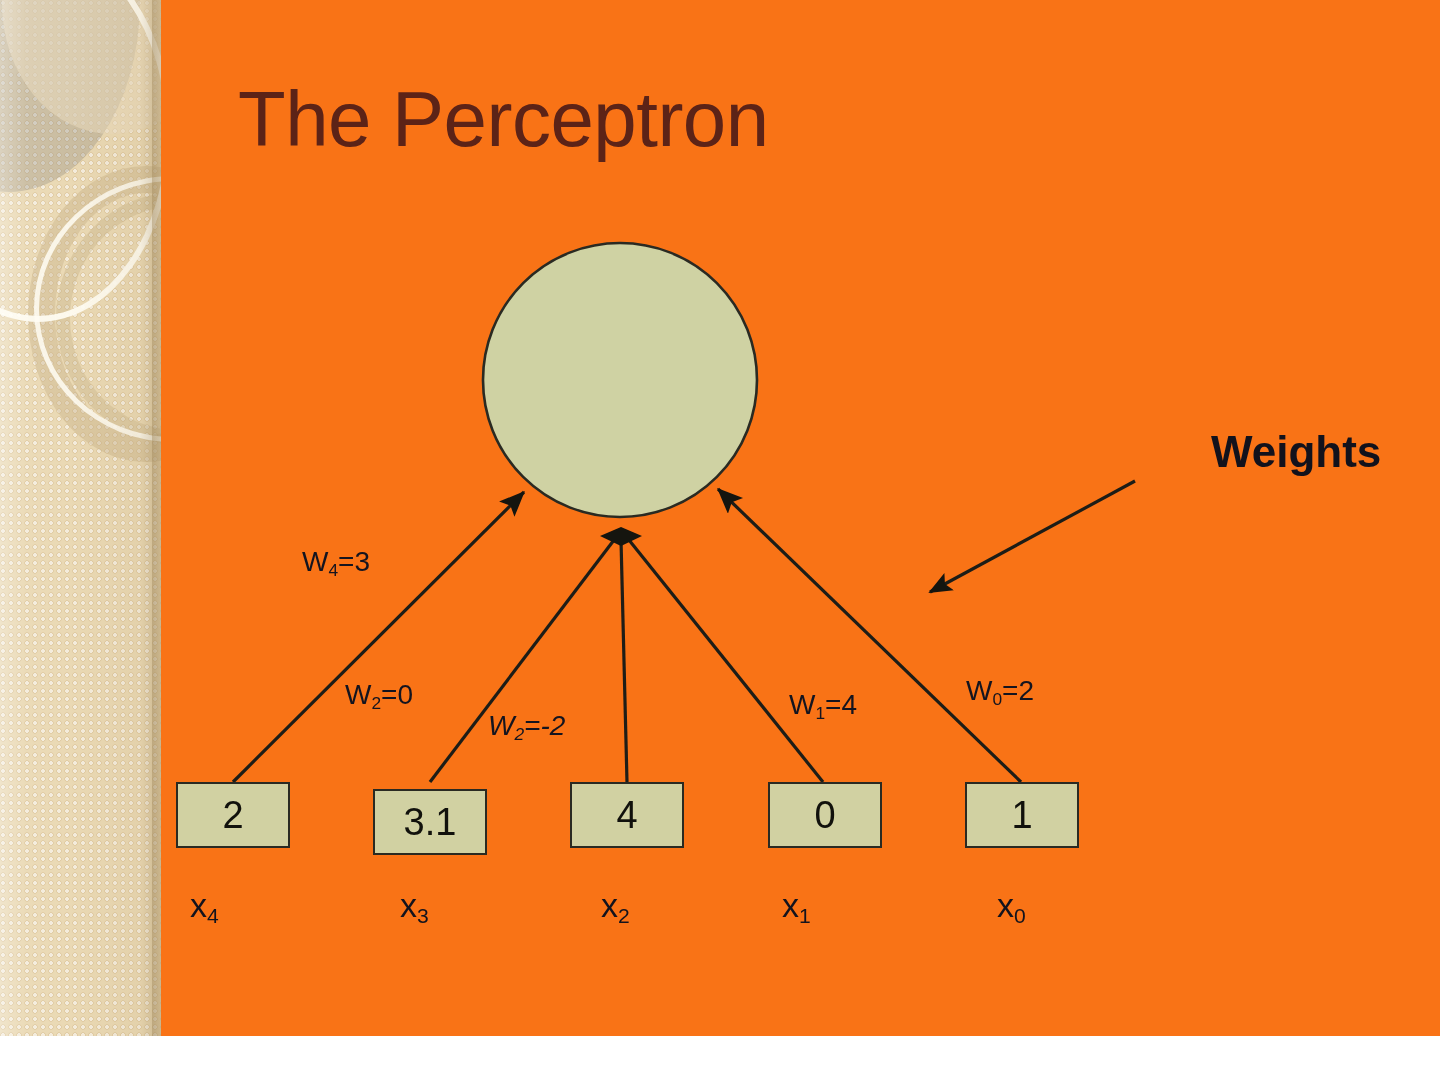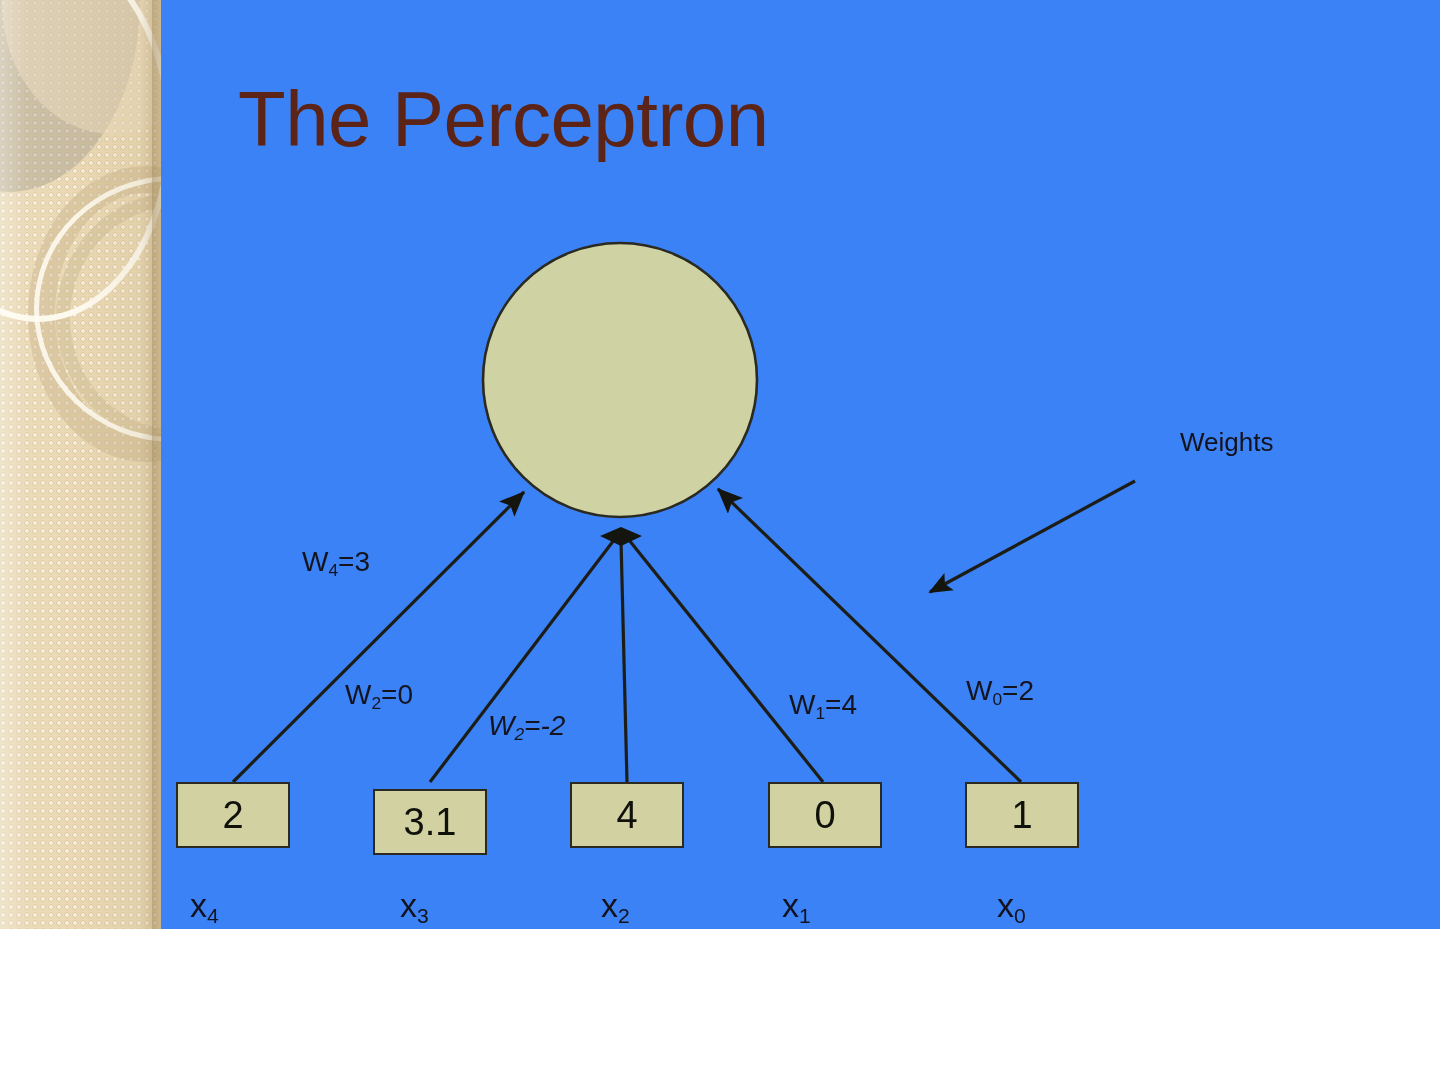--- a/index.html
+++ b/index.html
@@ -4,22 +4,22 @@
 <title>The Perceptron</title>
 <style>
   html, body {
     margin: 0;
     padding: 0;
     background: #ffffff;
   }
   #slide {
     position: relative;
     width: 1440px;
-    height: 929px;
-    background: #3b82f6;
+    height: 1036px;
+    background: #f97316;
     overflow: hidden;
     font-family: "Liberation Sans", sans-serif;
   }
 
   
   #sidebar {
     position: absolute;
     left: 0; top: 0;
     width: 161px;
     height: 1080px;
@@ -154,25 +154,26 @@
     white-space: nowrap;
   }
   .wlabel sub {
     font-size: 0.62em;
     vertical-align: -0.28em;
   }
 
   
   #weights-label {
     position: absolute;
-    left: 1180px;
+    left: 1211px;
     top: 427px;
-    font-size: 26px;
+    font-size: 44px;
     color: #12121c;
     white-space: nowrap;
+    font-weight: bold;
   }
 </style>
 </head>
 <body>
 
 <div id="slide">
 
   <div id="sidebar">
     <div class="dots"></div>
     <div class="lens"></div>

